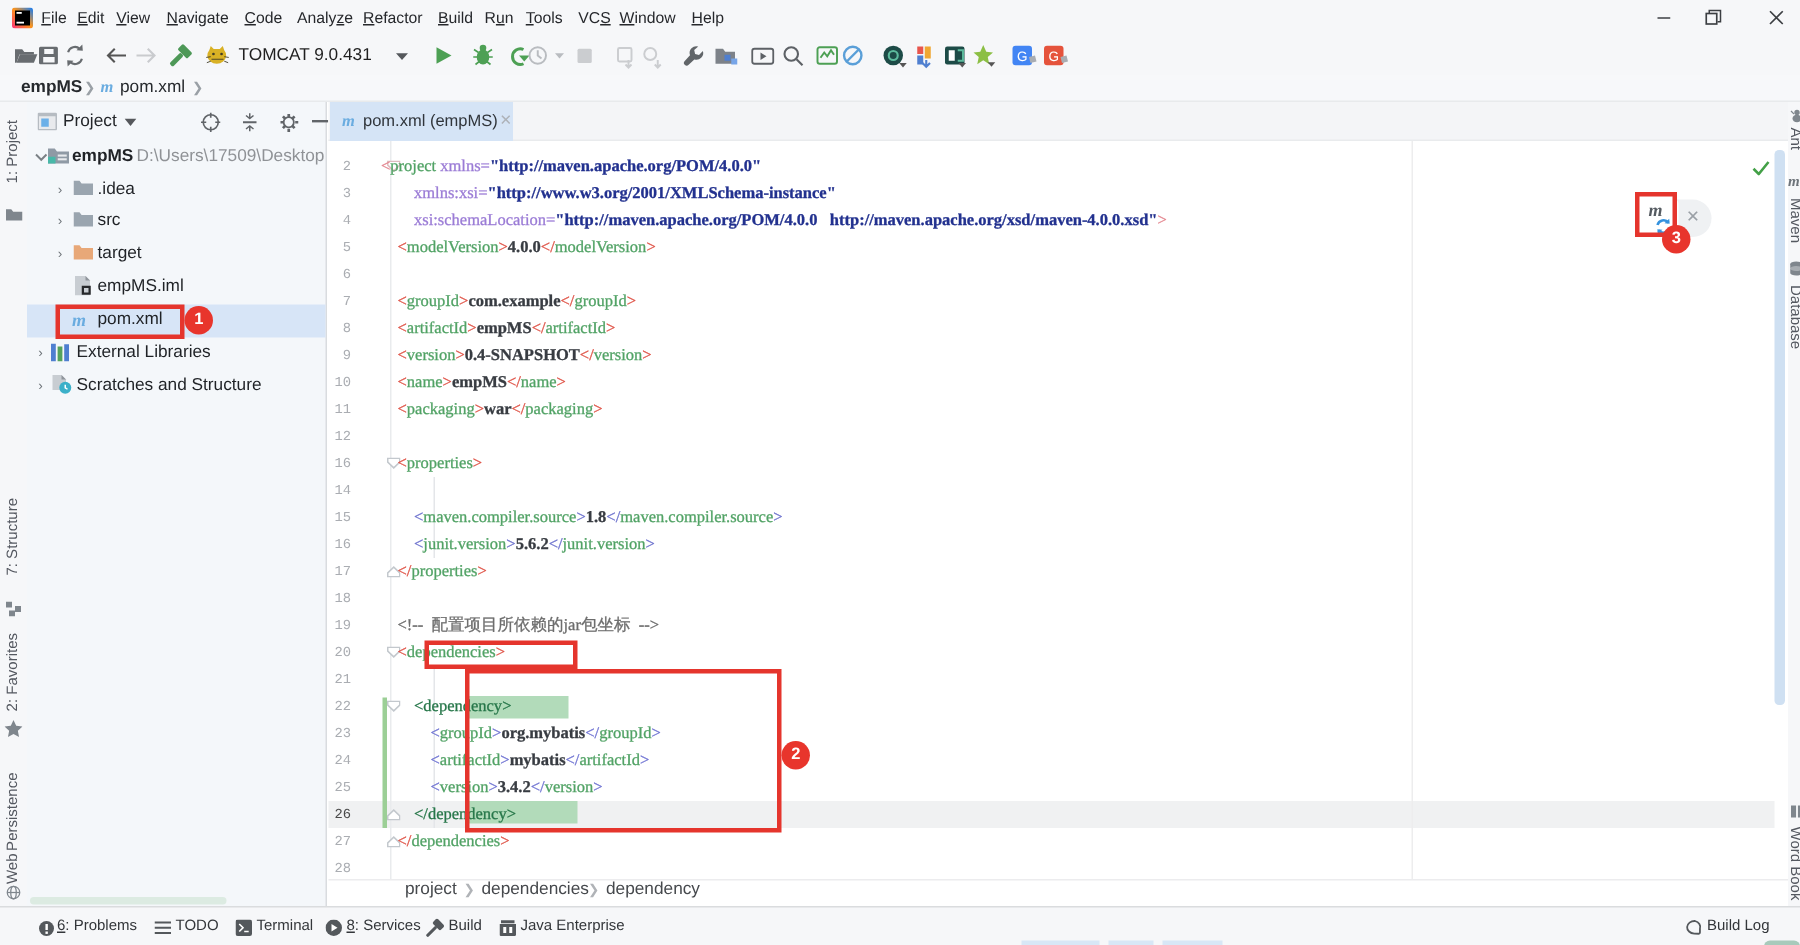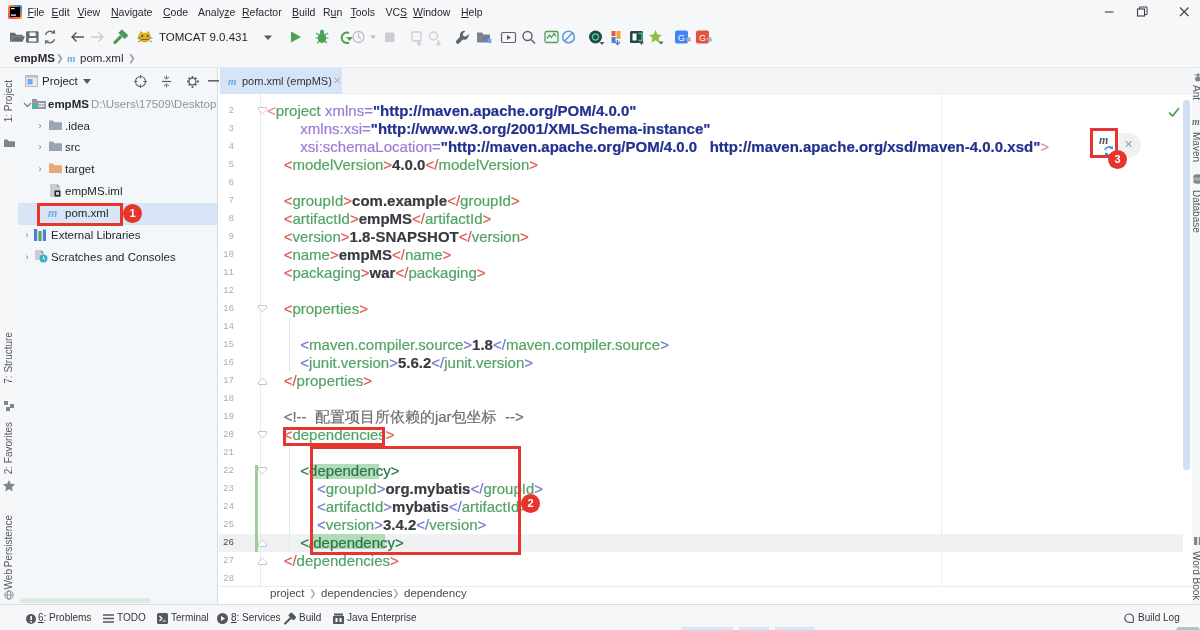--- a/index.html
+++ b/index.html
@@ -18,21 +18,21 @@
 #project{position:absolute;left:18px;top:68px;width:200px;height:536px;background:#f4f7fa;border-right:1px solid #d9dcdf}
 #editor{position:absolute;left:219px;top:68px;width:973px;height:536px;background:#fff}
 #tabrow{position:absolute;left:219px;top:68px;width:973px;height:26px;background:#f4f5f7;border-bottom:1px solid #e9ebed}
 #tab{position:absolute;left:1px;top:0;width:122px;height:26px;background:#d5e4f6;font-size:11px;color:#30353b;line-height:26px}
 .vlabel{font-size:10px;color:#545860;white-space:nowrap}
 .vl-left{writing-mode:vertical-rl;transform:rotate(180deg)}
 .vl-right{writing-mode:vertical-rl}
 
 .trow{position:absolute;left:0;height:22px;line-height:22px;font-size:11.5px;color:#1f2226;white-space:nowrap}
 
-.cl{position:absolute;left:267px;height:18px;line-height:18px;font-family:Liberation Sans, sans-serif;font-size:15px;white-space:pre;-webkit-text-stroke:0.2px currentColor}
+.cl{position:absolute;left:254px;height:18px;line-height:18px;font-family:Liberation Serif, serif;font-size:11px;white-space:pre;-webkit-text-stroke:0.2px currentColor}
 .gn{position:absolute;left:220px;width:14px;height:18px;line-height:18px;text-align:right;font-family:"Liberation Mono",monospace;font-size:9.2px;color:#aaadb2}
 .t{color:#52a366}
 .b1{color:#e0584c}
 .b0{color:#e58a93}
 .b2{color:#7176cf}
 .b3{color:#7478d4}
 .at{color:#9b7cd6}
 .av{color:#22318f;font-weight:bold}
 .tx{color:#383c42;font-weight:bold}
 .cm{color:#6e6e6e}
@@ -312,21 +312,21 @@
       <span class="abs" style="left:33px">External Libraries</span>
     </div>
     <div class="trow" style="top:178px">
       <span class="abs" style="left:4px;width:10px;text-align:center;color:#6e7479;font-size:9px;top:0">›</span>
       <svg class="abs" style="left:16px;top:4px" width="14" height="13">
           <path d="M1 0 h6 l3 3 v7 H1z" fill="#c8cdd2"></path>
           <path d="M7 0 l3 3 h-3z" fill="#8f959b"></path>
           <circle cx="9.5" cy="8.5" r="4" fill="#3bb0c9"></circle>
           <path d="M9.5 6.5 v2 l1.5 1" stroke="#fff" stroke-width="1" fill="none"></path>
         </svg>
-      <span class="abs" style="left:33px">Scratches and Consoles</span>
+      <span class="abs" style="left:33px">Scratches and Structure</span>
     </div>
 
     <div class="abs" style="left:2px;top:530px;width:131px;height:5px;border-radius:2.5px;background:#dcebe2"></div>
   </div>
   <div id="editor"></div>
 
   <div class="abs" style="left:219px;top:534px;width:964px;height:18px;background:#f0f1f2"></div>
 
   <div class="abs" style="left:311px;top:464px;width:68px;height:15px;background:#b2dbba"></div>
   <div class="abs" style="left:311px;top:534px;width:74px;height:15px;background:#b2dbba"></div>
@@ -388,21 +388,21 @@
 <svg class="abs" style="left:258px;top:557px" width="9" height="8">
       <path d="M0.5 7.5 h8 v-2.6 l-4-3.8 -4 3.8z" fill="#fff" stroke="#c3c8cd" stroke-width="1"></path>
     </svg>
 
   <div class="cl" style="top:102px"><span class="b0">&lt;</span><span class="t">project</span> <span class="at">xmlns=</span><span class="av">"http://maven.apache.org/POM/4.0.0"</span></div>
   <div class="cl" style="top:120px">        <span class="at">xmlns:xsi=</span><span class="av">"http://www.w3.org/2001/XMLSchema-instance"</span></div>
   <div class="cl" style="top:138px">        <span class="at">xsi:schemaLocation=</span><span class="av">"http://maven.apache.org/POM/4.0.0   http://maven.apache.org/xsd/maven-4.0.0.xsd"</span><span class="b0">&gt;</span></div>
   <div class="cl" style="top:156px">    <span class="b1">&lt;</span><span class="t">modelVersion</span><span class="b1">&gt;</span><span class="tx">4.0.0</span><span class="b1">&lt;/</span><span class="t">modelVersion</span><span class="b1">&gt;</span></div>
   <div class="cl" style="top:192px">    <span class="b1">&lt;</span><span class="t">groupId</span><span class="b1">&gt;</span><span class="tx">com.example</span><span class="b1">&lt;/</span><span class="t">groupId</span><span class="b1">&gt;</span></div>
   <div class="cl" style="top:210px">    <span class="b1">&lt;</span><span class="t">artifactId</span><span class="b1">&gt;</span><span class="tx">empMS</span><span class="b1">&lt;/</span><span class="t">artifactId</span><span class="b1">&gt;</span></div>
-  <div class="cl" style="top:228px">    <span class="b1">&lt;</span><span class="t">version</span><span class="b1">&gt;</span><span class="tx">1.8-SNAPSHOT</span><span class="b1">&lt;/</span><span class="t">version</span><span class="b1">&gt;</span></div>
+  <div class="cl" style="top:228px">    <span class="b1">&lt;</span><span class="t">version</span><span class="b1">&gt;</span><span class="tx">0.4-SNAPSHOT</span><span class="b1">&lt;/</span><span class="t">version</span><span class="b1">&gt;</span></div>
   <div class="cl" style="top:246px">    <span class="b1">&lt;</span><span class="t">name</span><span class="b1">&gt;</span><span class="tx">empMS</span><span class="b1">&lt;/</span><span class="t">name</span><span class="b1">&gt;</span></div>
   <div class="cl" style="top:264px">    <span class="b1">&lt;</span><span class="t">packaging</span><span class="b1">&gt;</span><span class="tx">war</span><span class="b1">&lt;/</span><span class="t">packaging</span><span class="b1">&gt;</span></div>
   <div class="cl" style="top:300px">    <span class="b1">&lt;</span><span class="t">properties</span><span class="b1">&gt;</span></div>
   <div class="cl" style="top:336px">        <span class="b2">&lt;</span><span class="t">maven.compiler.source</span><span class="b2">&gt;</span><span class="tx">1.8</span><span class="b2">&lt;/</span><span class="t">maven.compiler.source</span><span class="b2">&gt;</span></div>
   <div class="cl" style="top:354px">        <span class="b2">&lt;</span><span class="t">junit.version</span><span class="b2">&gt;</span><span class="tx">5.6.2</span><span class="b2">&lt;/</span><span class="t">junit.version</span><span class="b2">&gt;</span></div>
   <div class="cl" style="top:372px">    <span class="b1">&lt;/</span><span class="t">properties</span><span class="b1">&gt;</span></div>
   <div class="cl" style="top:408px"><span class="cm">    &lt;!--&nbsp;&nbsp;配置项目所依赖的jar包坐标&nbsp;&nbsp;--&gt;</span></div>
   <div class="cl" style="top:426px">    <span class="b1">&lt;</span><span class="t">dependencies</span><span class="b1">&gt;</span></div>
   <div class="cl" style="top:462px">        <span class="tg2">&lt;</span><span class="tg2">dependency</span><span class="tg2">&gt;</span></div>
   <div class="cl" style="top:480px">            <span class="b3">&lt;</span><span class="t">groupId</span><span class="b3">&gt;</span><span class="tx">org.mybatis</span><span class="b3">&lt;/</span><span class="t">groupId</span><span class="b3">&gt;</span></div>

